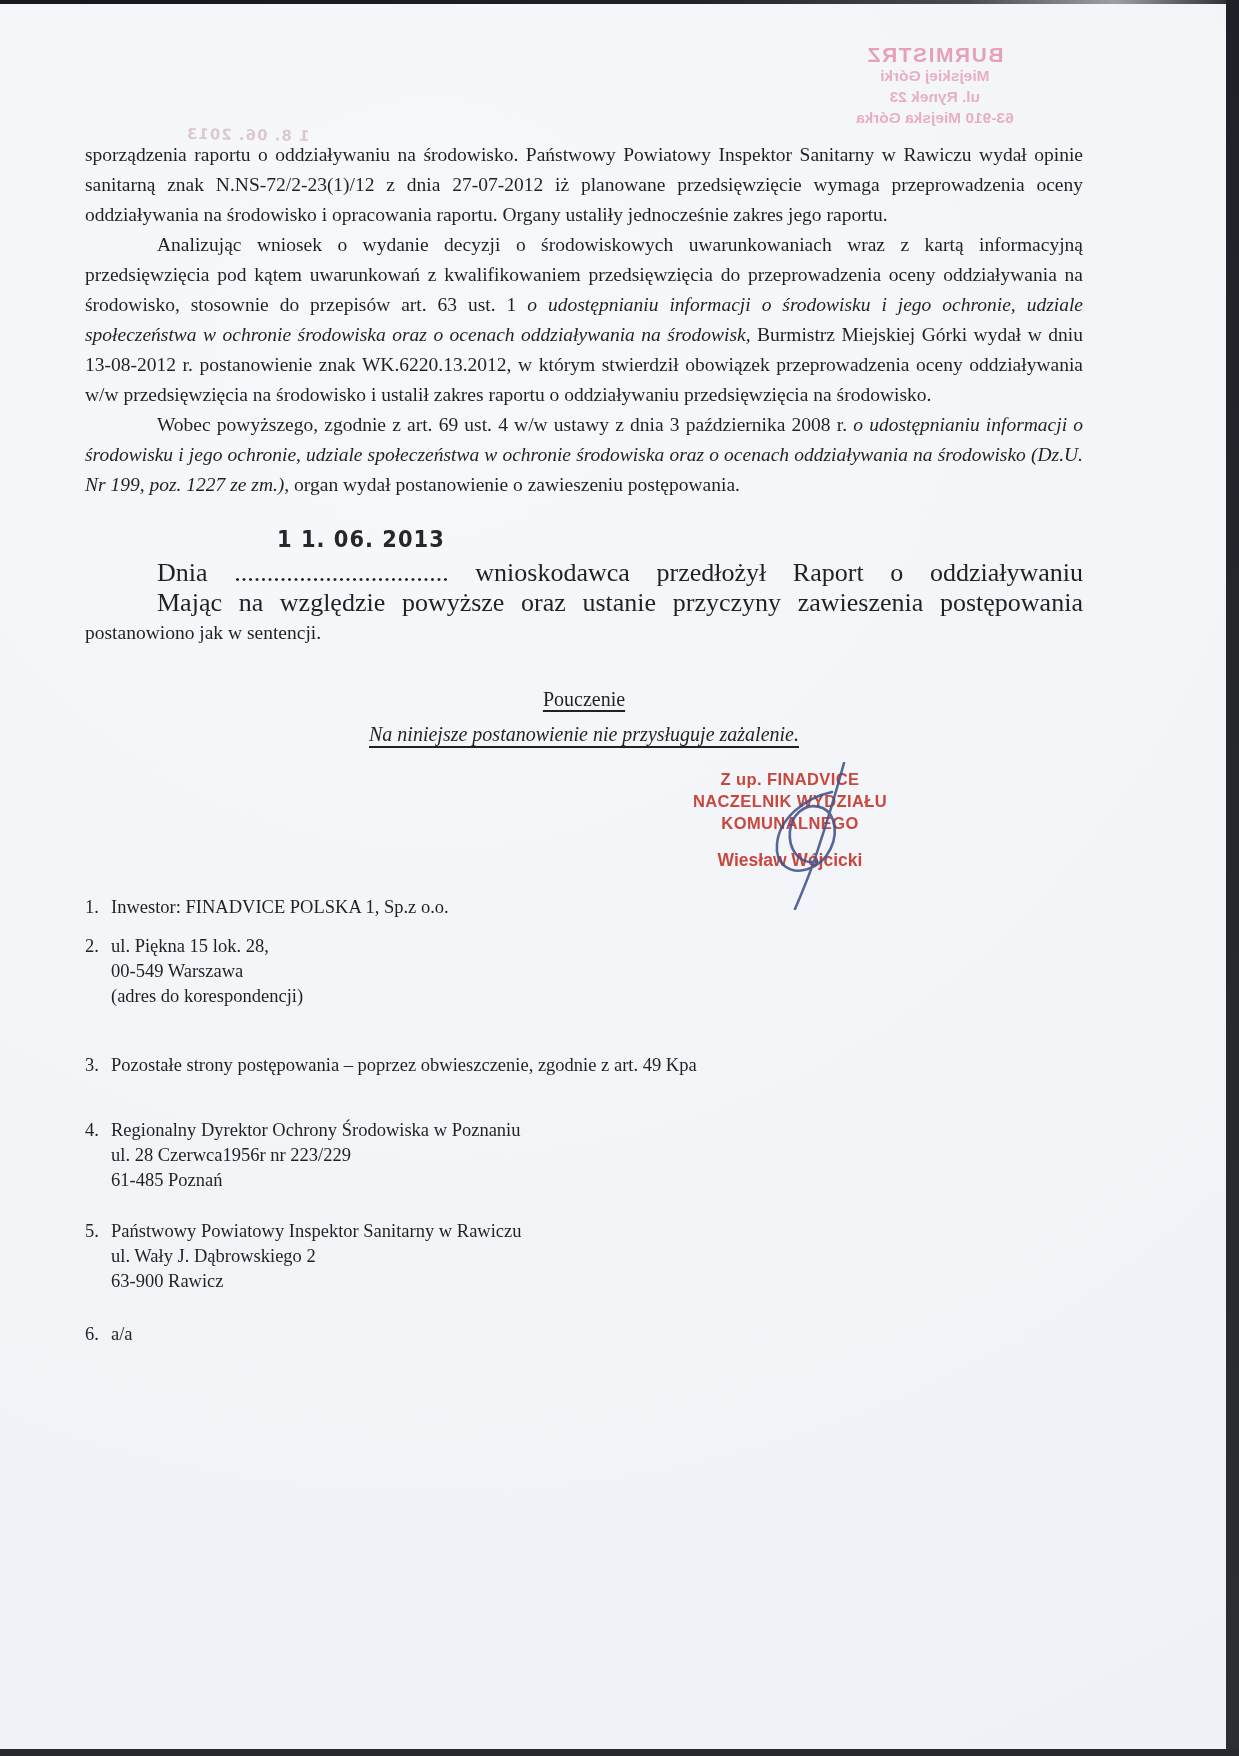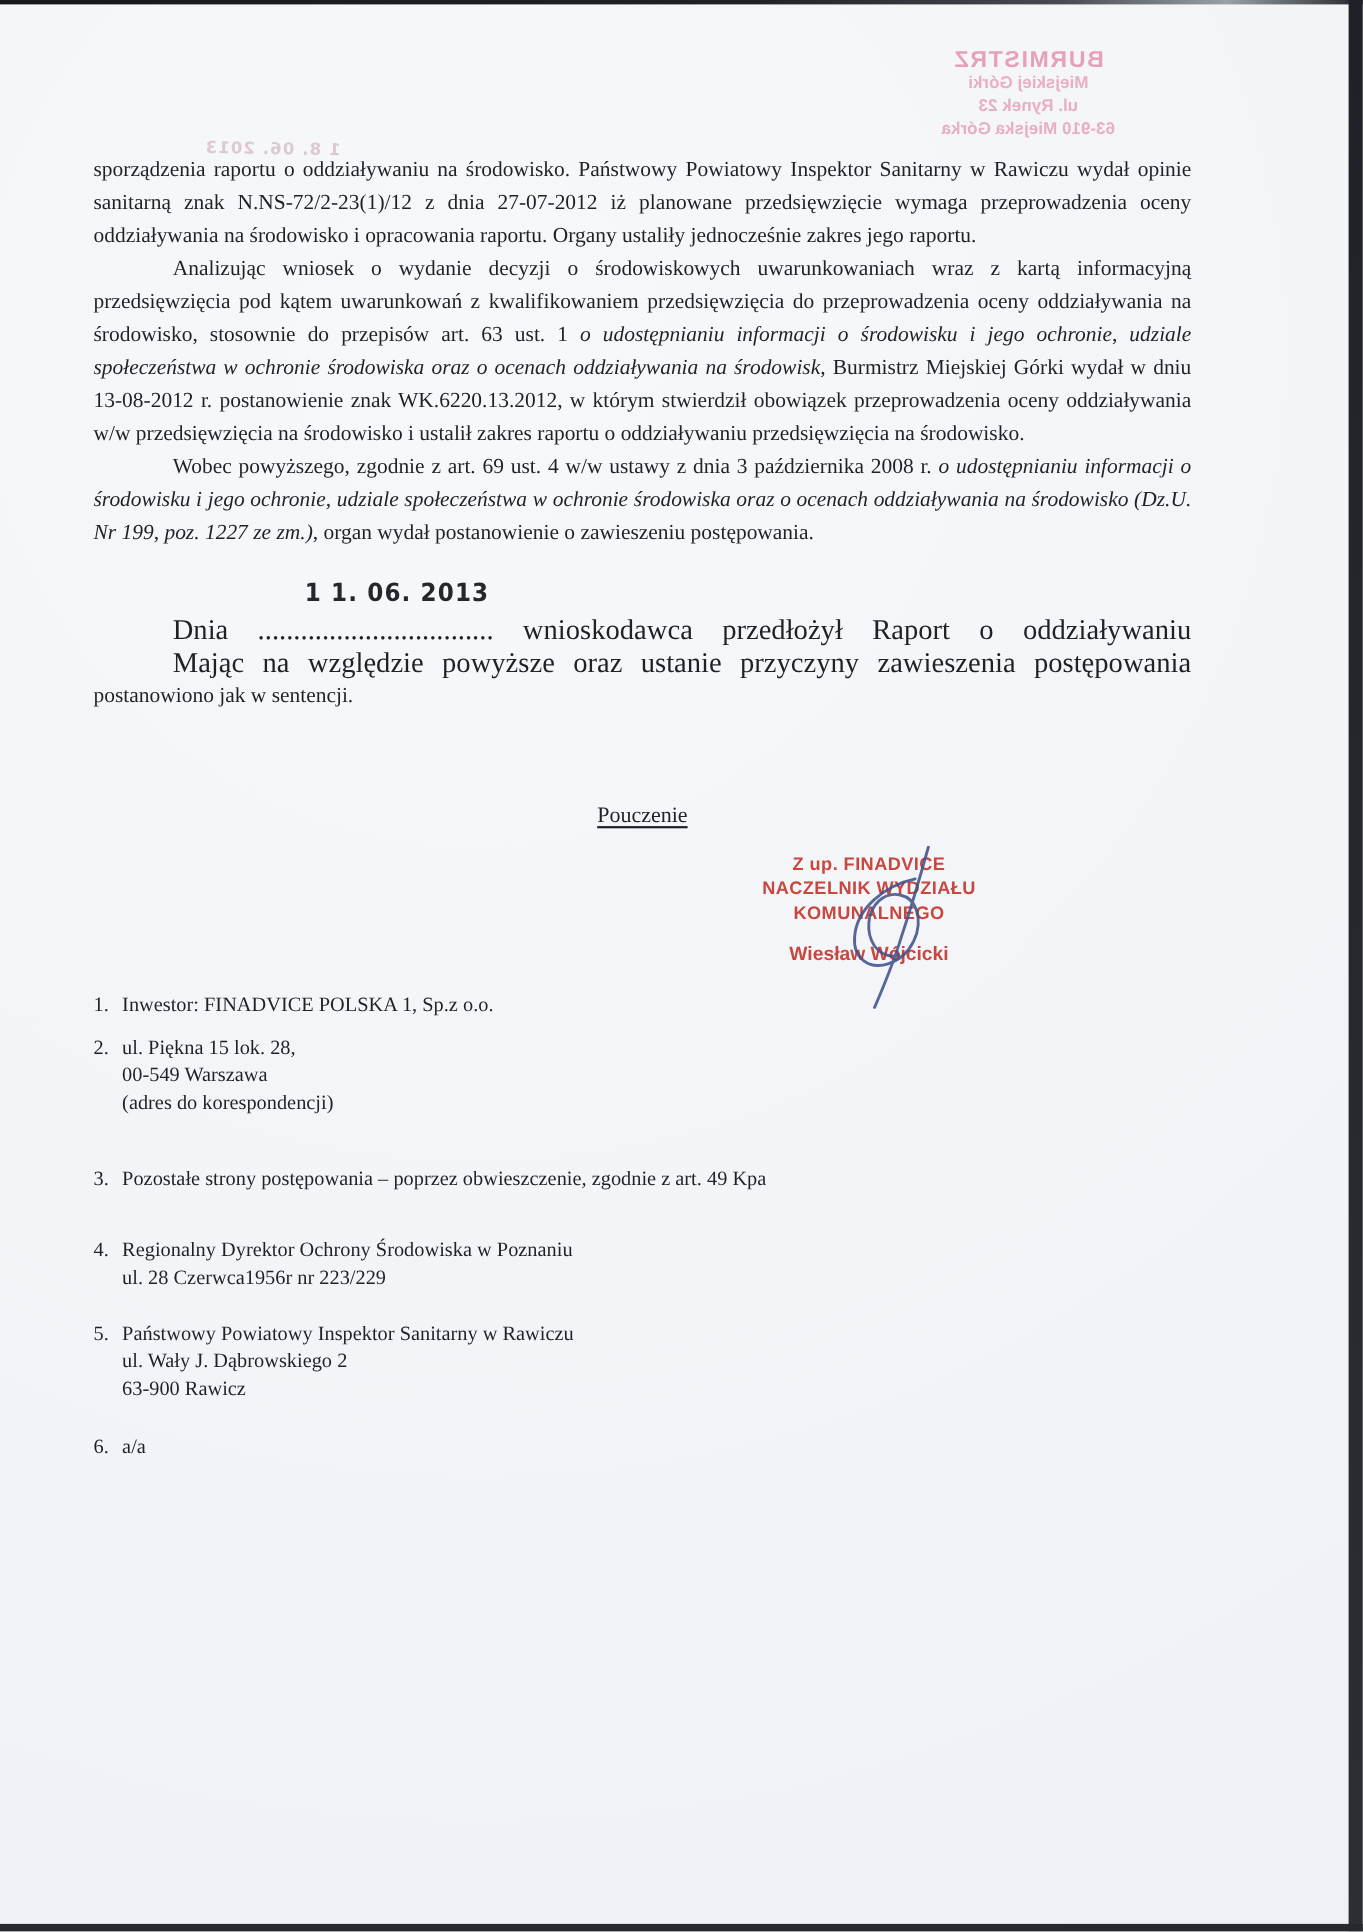--- a/index.html
+++ b/index.html
@@ -33,21 +33,21 @@
   .date-stamp{margin:26px 0 0 192px;width:max-content;
     font-family:"DejaVu Sans",sans-serif;font-weight:bold;font-size:21px;letter-spacing:1px;
     color:#26262b;transform:scaleY(1.08);transform-origin:left top;}
 
   .flex-line{display:flex;justify-content:space-between;font-size:26px;line-height:30px;}
   .flex-line.ind{padding-left:72px;}
   .plain-line{font-size:19.5px;line-height:30px;}
   .dnia{margin-top:8px;}
   .majac{margin-top:0;}
 
-  .pouczenie-h{margin-top:82px;text-align:center;font-size:20px;}
+  .pouczenie-h{margin-top:40px;text-align:center;font-size:20px;}
   .pouczenie-h span{text-decoration:underline;text-underline-offset:4px;}
   .pouczenie-t{margin-top:12px;text-align:center;font-size:20px;font-style:italic;}
   .pouczenie-t span{text-decoration:underline;text-underline-offset:5px;}
 
   .stamp-block{position:relative;margin:22px 0 0 565px;width:280px;text-align:center;
     font-family:"Liberation Sans",sans-serif;color:#c8473e;}
   .stamp-block .s-line{font-size:16.5px;font-weight:bold;letter-spacing:.4px;line-height:22px;}
   .stamp-block .s-name{margin-top:16px;font-size:17.5px;font-weight:bold;}
   .signature-svg{position:absolute;left:102px;top:-6px;pointer-events:none;}
 
@@ -111,20 +111,21 @@
           <span>oraz</span>
           <span>ustanie</span>
           <span>przyczyny</span>
           <span>zawieszenia</span>
           <span>postępowania</span>
         </div>
       <div class="plain-line">postanowiono jak w sentencji.</div>
     </div>
 
     <div class="pouczenie-h"><span>Pouczenie</span></div>
+    <div class="pouczenie-t"><span>Na niniejsze postanowienie nie przysługuje zażalenie.</span></div>
 
     <div class="stamp-block">
       <div class="s-line">Z up. FINADVICE</div>
       <div class="s-line">NACZELNIK WYDZIAŁU</div>
       <div class="s-line">KOMUNALNEGO</div>
       <div class="s-name">Wiesław Wójcicki</div>
       <svg class="signature-svg" width="140" height="148" viewBox="0 0 140 148">
         <g fill="none" stroke="#40538a" stroke-width="2.6" stroke-linecap="round" opacity="0.88">
           <path d="M 92 1 C 84 30, 75 60, 67 84 C 61 104, 52 126, 43 147"></path>
           <path d="M 80 30 C 52 36, 27 57, 25 82 C 23 102, 38 113, 56 107 C 77 100, 87 76, 81 58 C 76 43, 58 40, 47 50 C 36 60, 35 79, 43 91 C 49 99, 58 102, 65 99"></path>
@@ -155,20 +156,21 @@
     <div class="lines">
             <div>Pozostałe strony postępowania – poprzez obwieszczenie, zgodnie z art. 49 Kpa</div>
           </div>
   </div>
 
   <div class="recipient">
     <div class="num">4.</div>
     <div class="lines">
             <div>Regionalny Dyrektor Ochrony Środowiska w Poznaniu</div>
             <div>ul. 28 Czerwca1956r nr 223/229</div>
+            <div>61-485 Poznań</div>
           </div>
   </div>
 
   <div class="recipient">
     <div class="num">5.</div>
     <div class="lines">
             <div>Państwowy Powiatowy Inspektor Sanitarny w Rawiczu</div>
             <div>ul. Wały J. Dąbrowskiego 2</div>
             <div>63-900 Rawicz</div>
           </div>

